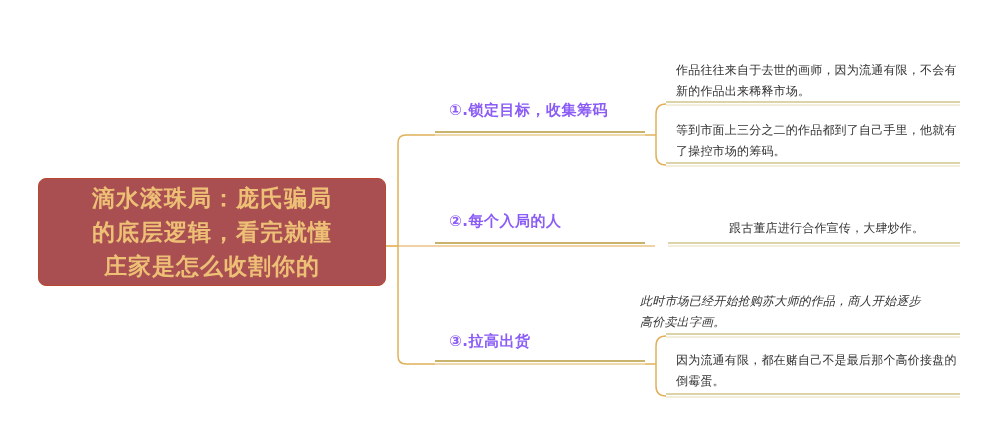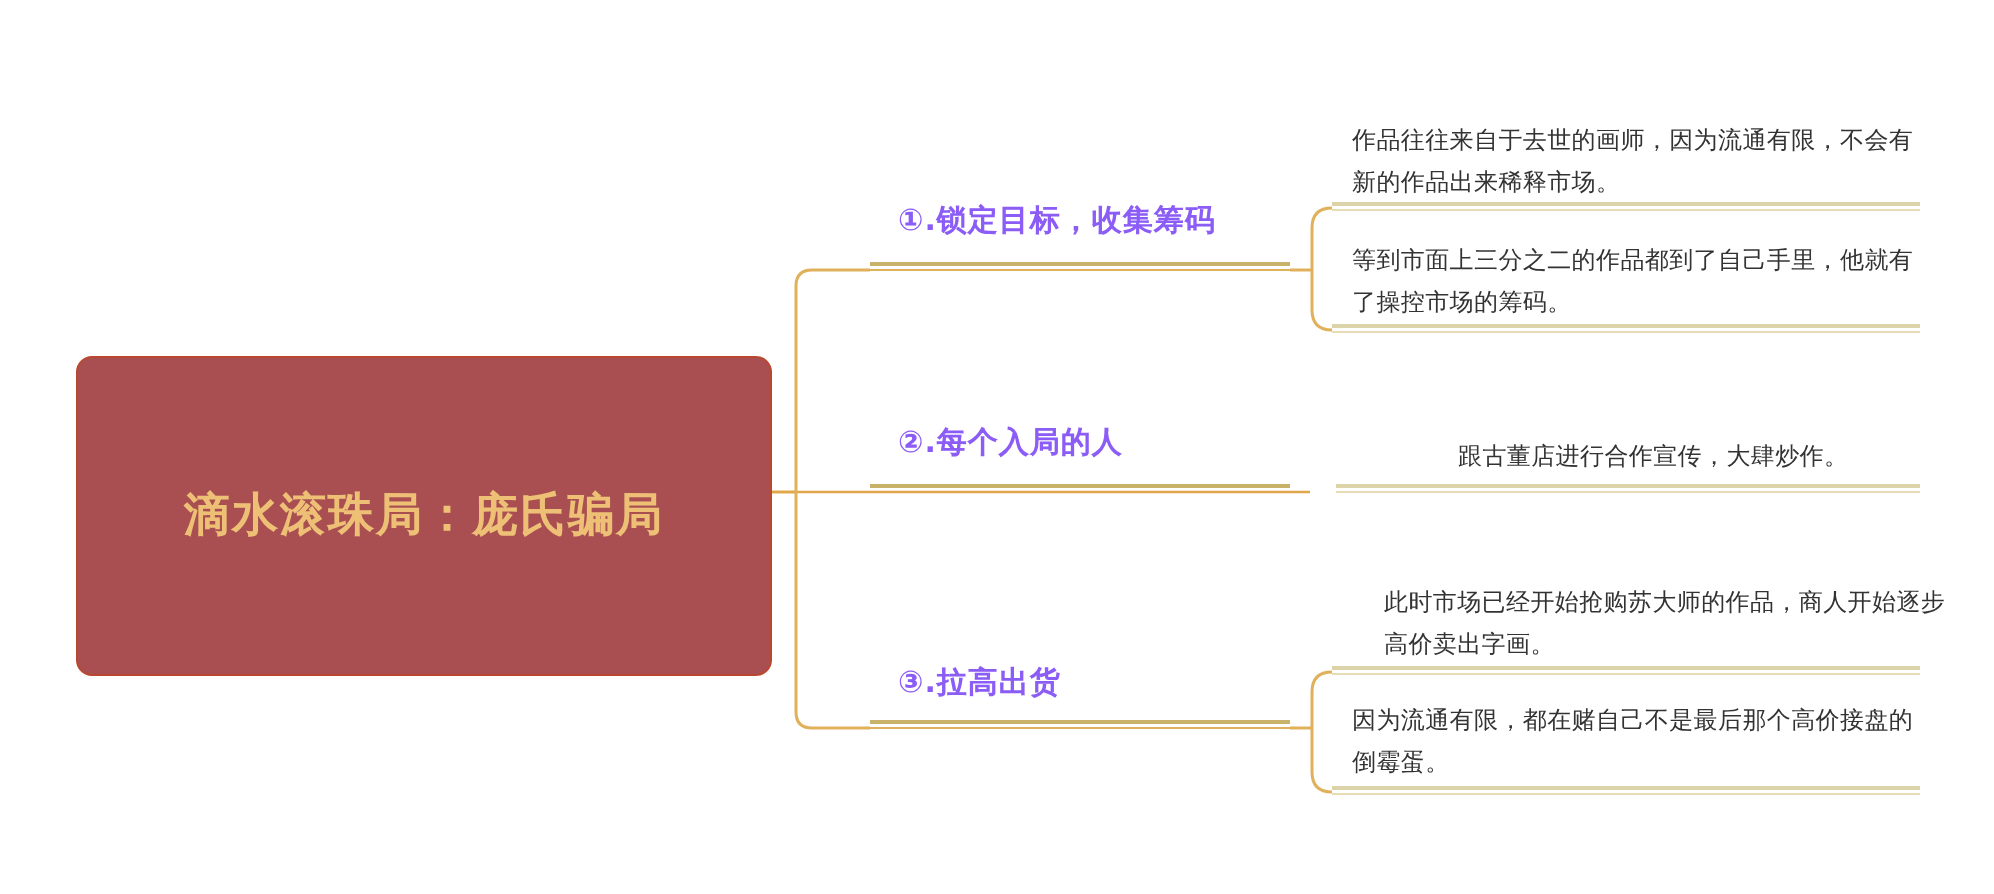--- a/index.html
+++ b/index.html
@@ -2,21 +2,21 @@
 <html><head>
   <meta charset="utf-8">
   <style>
     * { box-sizing: border-box; margin: 0; padding: 0; }
     html, body { width: 997px; height: 447px; background: #ffffff; overflow: hidden; }
     body { position: relative; font-family: "DejaVu Sans", "Liberation Sans", sans-serif; }
 
     .canvas { position: absolute; left: 0; top: 0; width: 997px; height: 447px; }
 
     .root-node {
-      position: absolute; left: 38px; top: 178px; width: 348px; height: 160px;
+      position: absolute; left: 38px; top: 178px; width: 348px; height: 108px;
       background: #a94f52; border: 1.5px solid #b9482f; border-radius: 8px;
       display: flex; align-items: center; justify-content: center;
       padding: 0 30px; text-align: center;
     }
     .root-text {
       color: #edc076; font-size: 23px; font-weight: bold; line-height: 34px;
       letter-spacing: 1px;
     }
 
     svg.connectors { position: absolute; left: 0; top: 0; width: 997px; height: 447px; }
@@ -68,28 +68,30 @@
 
     <line x1="666" y1="334" x2="960" y2="334" stroke="#dcd3a8" stroke-width="2"></line>
     <line x1="666" y1="337" x2="960" y2="337" stroke="#e7dcb6" stroke-width="1"></line>
     <line x1="666" y1="394" x2="960" y2="394" stroke="#dcd3a8" stroke-width="2"></line>
     <line x1="666" y1="397" x2="960" y2="397" stroke="#e7dcb6" stroke-width="1"></line>
   </svg>
 
   <div class="root-node">
     <div class="root-text">
       <div>滴水滚珠局：庞氏骗局</div>
+      <div>的底层逻辑，看完就懂</div>
+      <div>庄家是怎么收割你的</div>
     </div>
   </div>
 
   <div class="branch-label" style="left:449px; top:101px;">①.锁定目标，收集筹码</div>
   <div class="branch-label" style="left:449px; top:212px;">②.每个入局的人</div>
   <div class="branch-label" style="left:449px; top:332px;">③.拉高出货</div>
 
   <div class="leaf-text" style="left:676px; top:120px;">等到市面上三分之二的作品都到了自己手里，他就有了操控市场的筹码。</div>
   <div class="leaf-text" style="left:676px; top:60px;">作品往往来自于去世的画师，因为流通有限，不会有新的作品出来稀释市场。</div>
 
   <div class="leaf-text" style="left:688px; top:218px;margin-left:41px;">跟古董店进行合作宣传，大肆炒作。</div>
 
-  <div class="leaf-text" style="left:692px; top:291px;">此时市场已经开始抢购苏大师的作品，商人开始逐步高价卖出字画。</div>
+  <div class="leaf-text" style="left:640px; top:291px;font-style:italic;">此时市场已经开始抢购苏大师的作品，商人开始逐步高价卖出字画。</div>
   <div class="leaf-text" style="left:676px; top:350px;">因为流通有限，都在赌自己不是最后那个高价接盘的倒霉蛋。</div>
 
 </div>
 
 </body></html>

